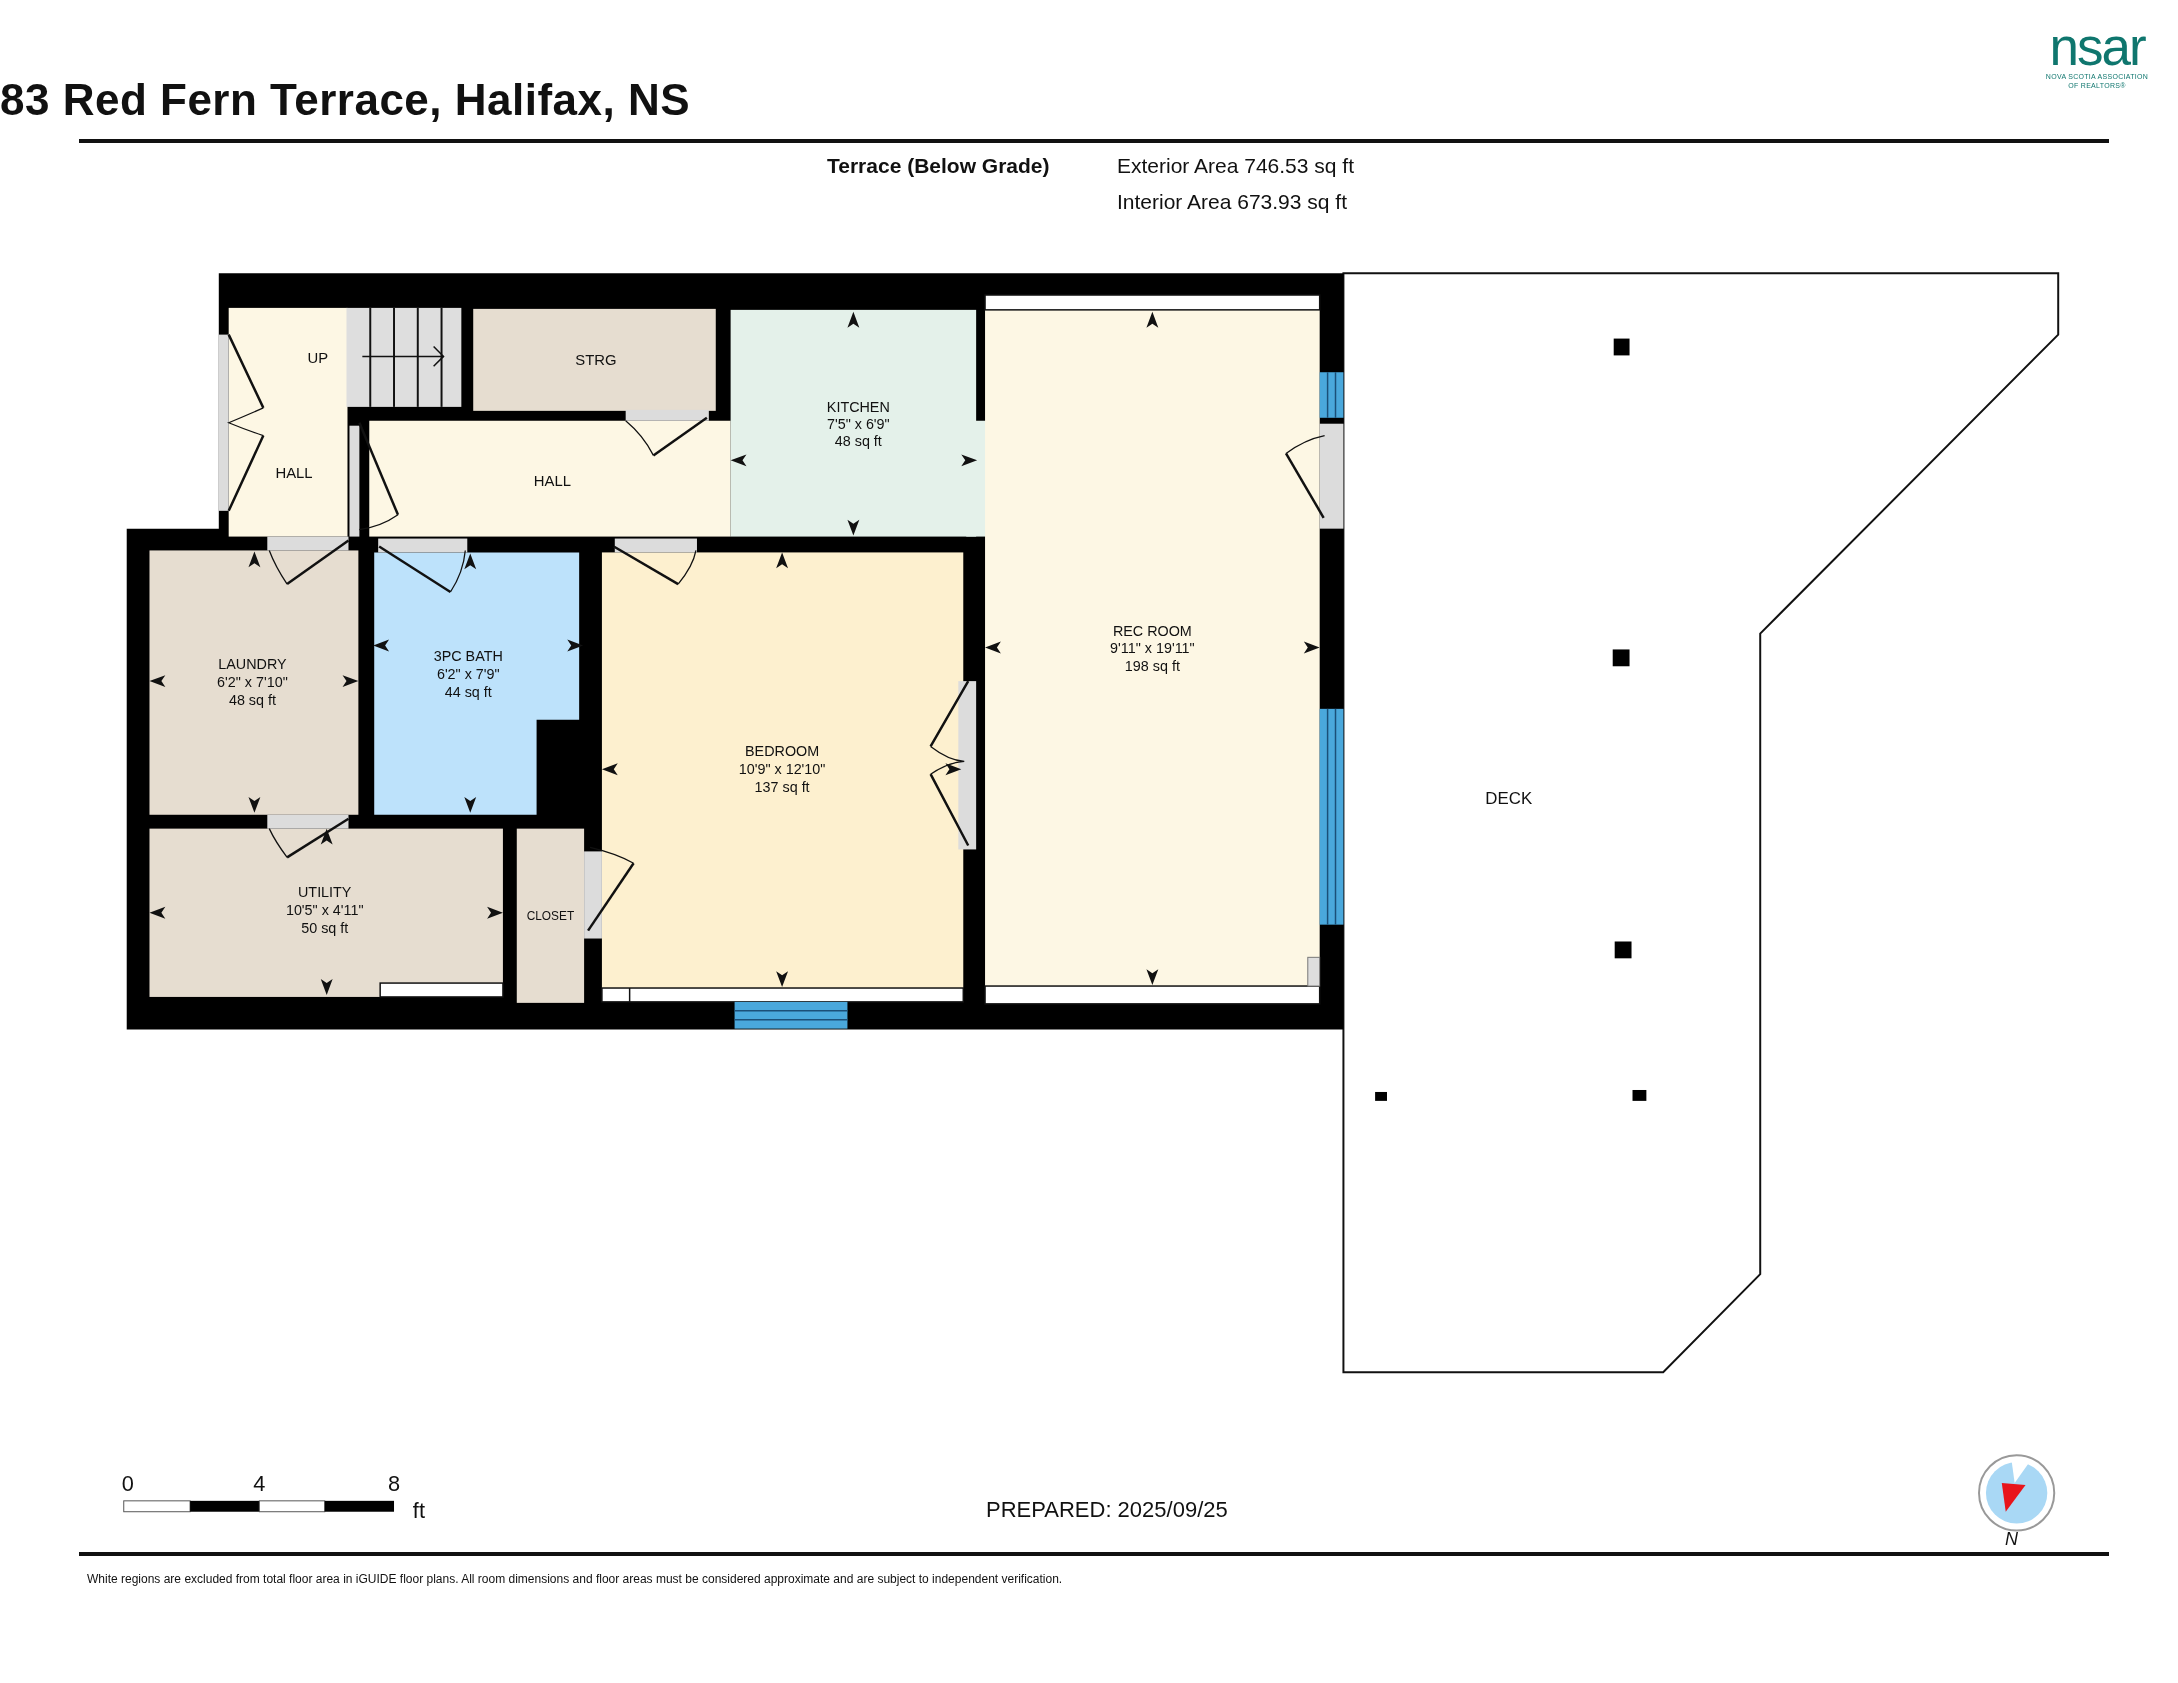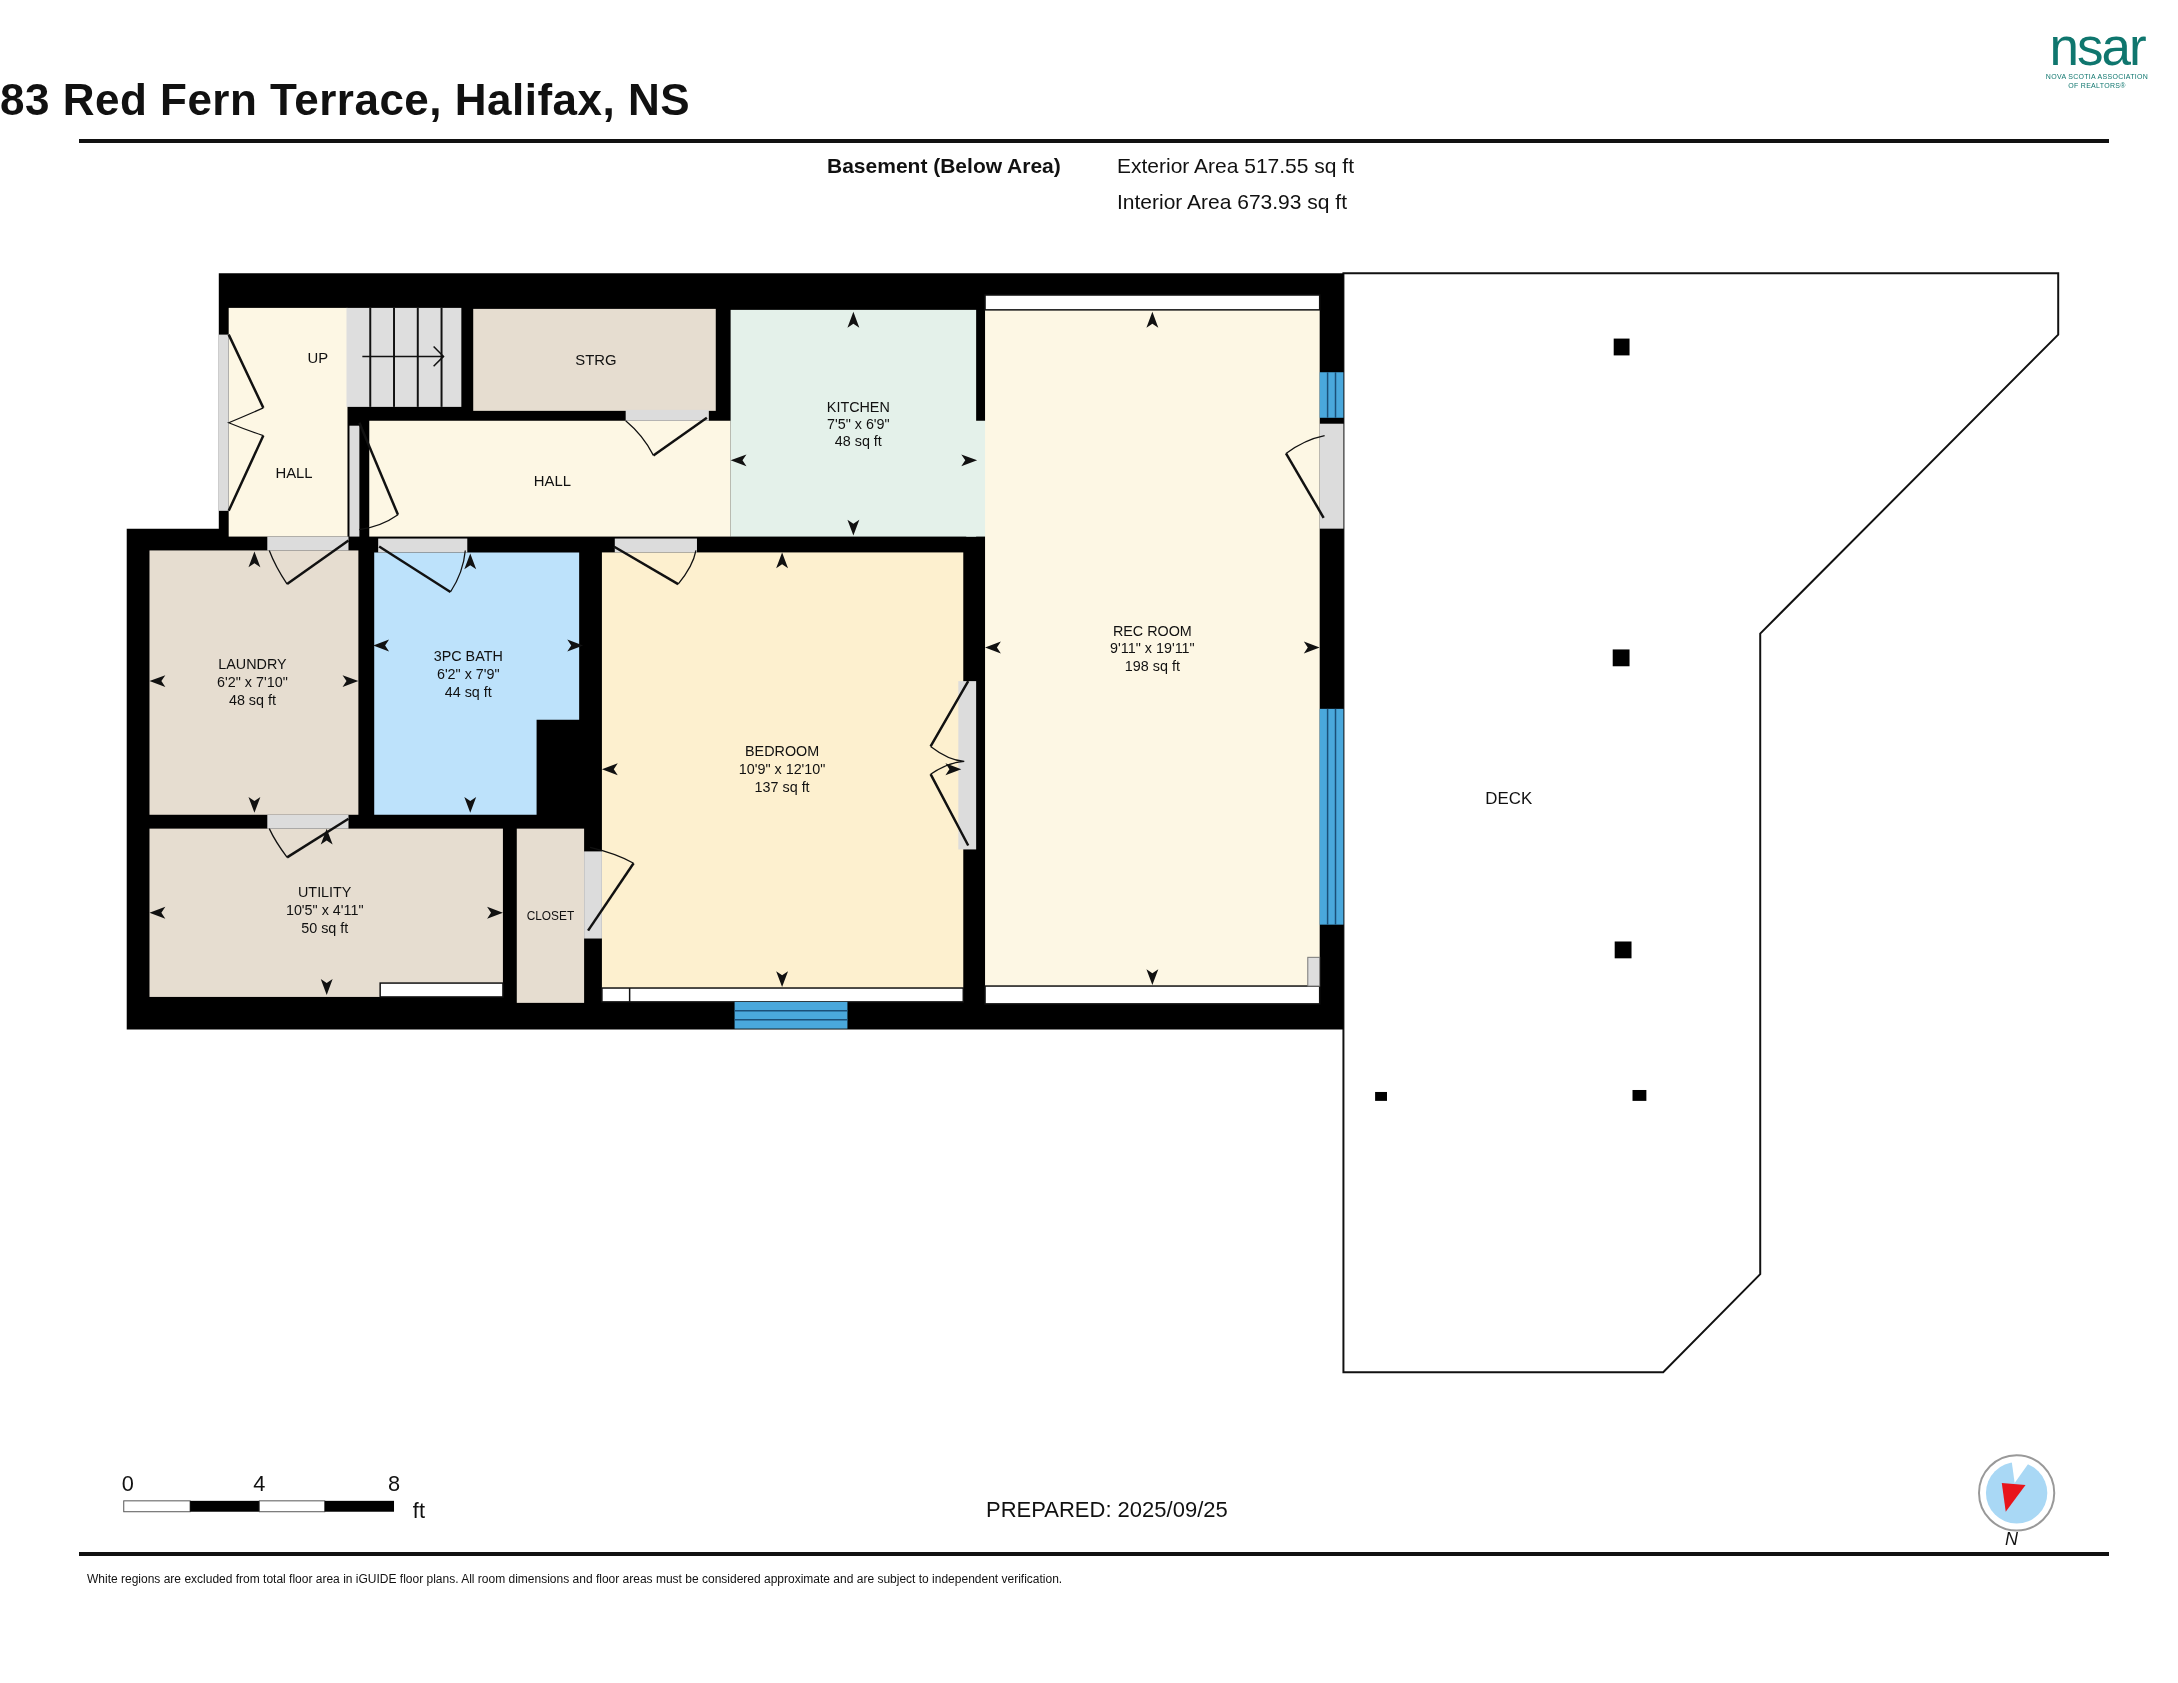--- a/index.html
+++ b/index.html
@@ -16,22 +16,22 @@
   .scale-num{font-size:22px;}
   .prepared{left:986px;top:1497px;font-size:22px;}
   .disclaimer{left:87px;top:1572px;font-size:12px;}
   .compass-n{left:2005px;top:1529px;font-size:18px;font-style:italic;}
 </style>
 </head>
 <body>
 
 <div class="abs title">83 Red Fern Terrace, Halifax, NS</div>
 <div class="abs rule" style="top:139px;"></div>
-<div class="abs floor-label">Basement (Below Area)</div>
-<div class="abs area-line" style="top:154px;">Exterior Area 517.55 sq ft</div>
+<div class="abs floor-label">Terrace (Below Grade)</div>
+<div class="abs area-line" style="top:154px;">Exterior Area 746.53 sq ft</div>
 <div class="abs area-line" style="top:190px;text-align:right;">Interior Area 673.93 sq ft</div>
 
 <div class="abs logo">
   <div class="big">nsar</div>
   <div class="small">NOVA SCOTIA ASSOCIATION</div>
   <div class="small">OF REALTORS®</div>
 </div>
 
 <svg class="abs" style="left:0;top:0;" width="2178" height="1683" viewBox="0 0 2200 1700">
   <defs>

